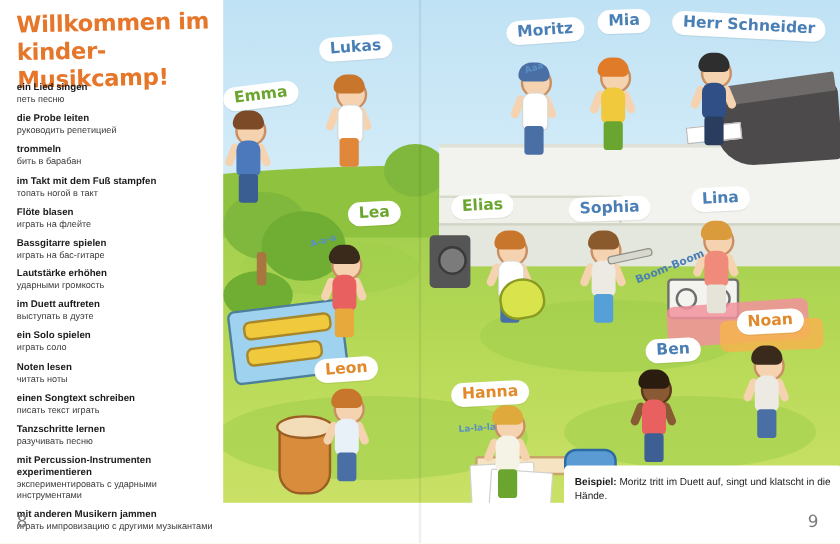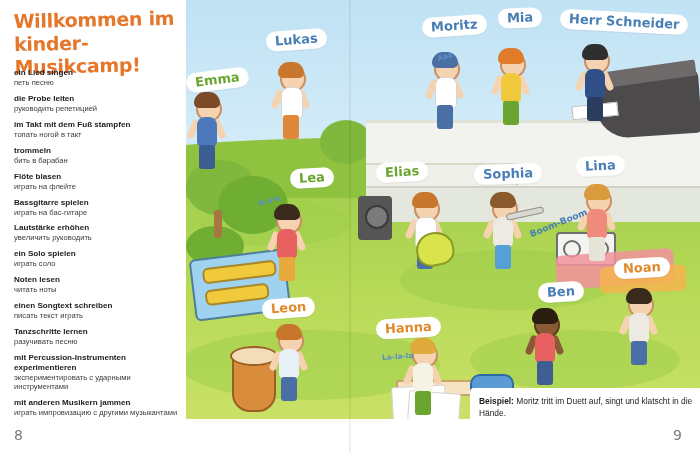--- a/index.html
+++ b/index.html
@@ -517,38 +517,42 @@
   <div class="vocab" id="vocab-list">
       <div class="vocab-item">
         <div class="vocab-de">ein Lied singen</div>
         <div class="vocab-ru">петь песню</div>
       </div>
       <div class="vocab-item">
         <div class="vocab-de">die Probe leiten</div>
         <div class="vocab-ru">руководить репетицией</div>
       </div>
       <div class="vocab-item">
+        <div class="vocab-de">trommeln</div>
+        <div class="vocab-ru">бить в барабан</div>
+      </div>
+      <div class="vocab-item">
         <div class="vocab-de">im Takt mit dem Fuß stampfen</div>
         <div class="vocab-ru">топать ногой в такт</div>
       </div>
       <div class="vocab-item">
-        <div class="vocab-de">trommeln</div>
-        <div class="vocab-ru">бить в барабан</div>
-      </div>
-      <div class="vocab-item">
         <div class="vocab-de">Flöte blasen</div>
         <div class="vocab-ru">играть на флейте</div>
       </div>
       <div class="vocab-item">
         <div class="vocab-de">Bassgitarre spielen</div>
         <div class="vocab-ru">играть на бас-гитаре</div>
       </div>
       <div class="vocab-item">
         <div class="vocab-de">Lautstärke erhöhen</div>
-        <div class="vocab-ru">увеличить руководить</div>
+        <div class="vocab-ru">ударными громкость</div>
+      </div>
+      <div class="vocab-item">
+        <div class="vocab-de">im Duett auftreten</div>
+        <div class="vocab-ru">выступать в дуэте</div>
       </div>
       <div class="vocab-item">
         <div class="vocab-de">ein Solo spielen</div>
         <div class="vocab-ru">играть соло</div>
       </div>
       <div class="vocab-item">
         <div class="vocab-de">Noten lesen</div>
         <div class="vocab-ru">читать ноты</div>
       </div>
       <div class="vocab-item">

